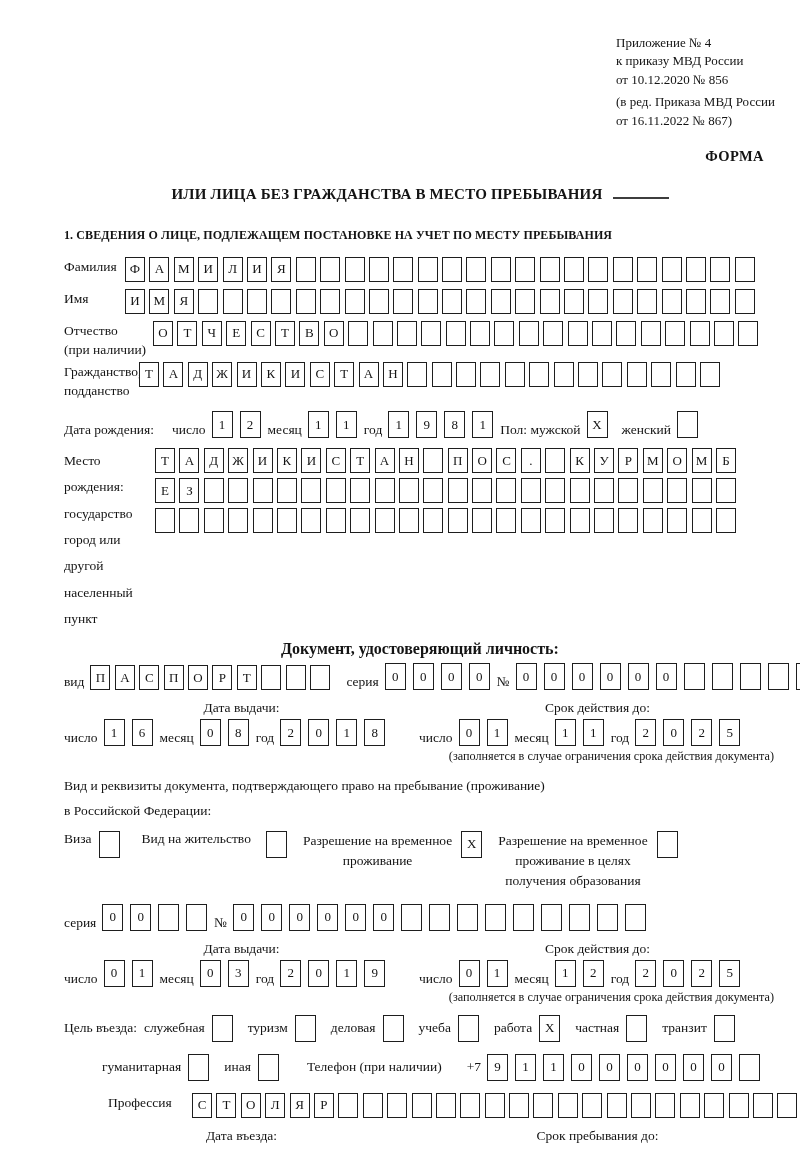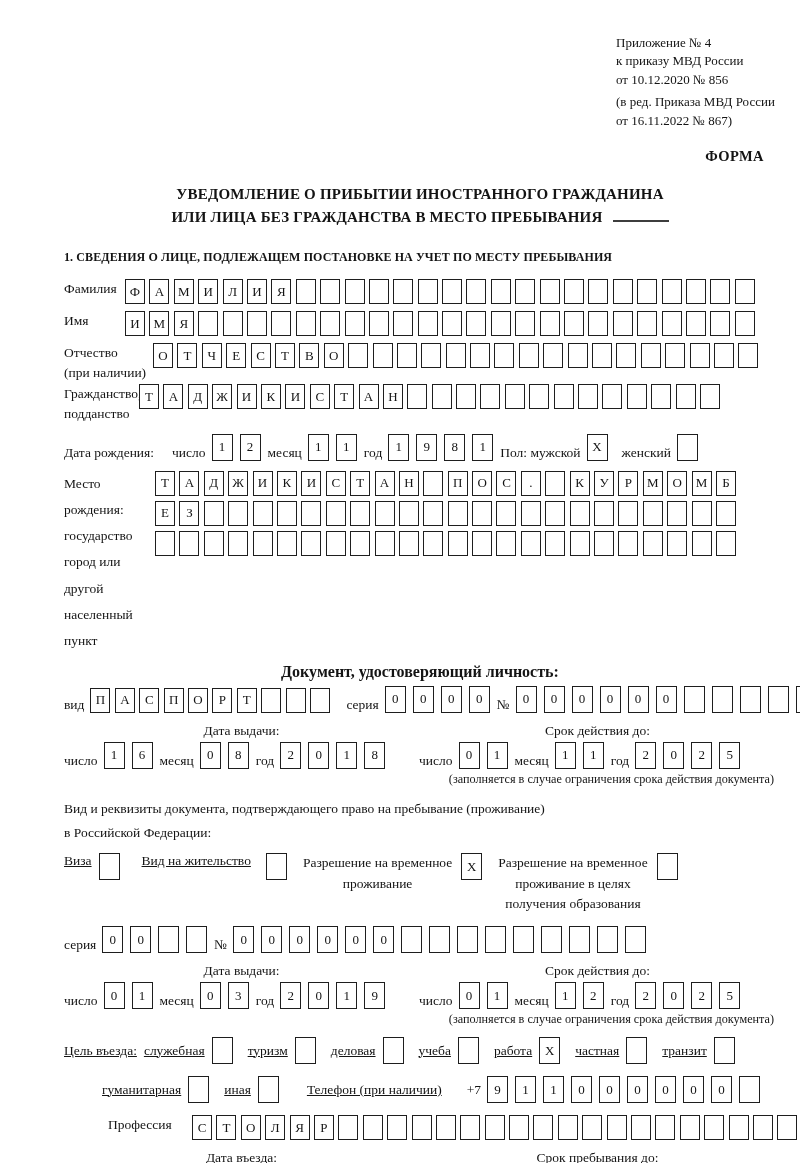--- a/index.html
+++ b/index.html
@@ -36,21 +36,21 @@
   .dcol { display:flex; flex-direction:column; }
   .dcol-l { width:355px; }
   .dcol-r { flex:1; }
   .dcol-title { font-size:13.5px; text-align:center; margin-bottom:3px; }
   .dnote { font-size:12.2px; text-align:right; margin-top:3px; padding-right:2px; }
 
   .center-heading { text-align:center; font-weight:bold; font-size:16px; margin-top:8px; }
 
   
   .optrow { display:flex; align-items:center; flex-wrap:nowrap; }
-  .opt-label { font-size:13.5px; margin:0 7px 0 15px; white-space:nowrap;text-decoration:underline; }
+  .opt-label { font-size:13.5px; margin:0 7px 0 15px; white-space:nowrap; }
   .opt-label:first-child { margin-left:0; }
   .opt-multi { font-size:13.5px; text-align:center; line-height:1.5; margin:0 9px 0 16px; }
   .residrow { display:flex; align-items:flex-start; margin-top:8px; }
   .ptext { font-size:13.5px; line-height:1.8; margin-top:10px; }
 
   .mt10 { margin-top:10px; } .mt12 { margin-top:12px; } .mt14 { margin-top:14px; }
 </style>
 </head>
 <body>
 
@@ -59,21 +59,20 @@
   <div class="hdr">
     <div>Приложение № 4</div>
     <div>к приказу МВД России</div>
     <div>от 10.12.2020 № 856</div>
     <div class="hdr-sub">(в ред. Приказа МВД России</div>
     <div>от 16.11.2022 № 867)</div>
   </div>
   <div class="forma">ФОРМА</div>
 
   <div class="title">
-    <div>УВЕДОМЛЕНИЕ О ПРИБЫТИИ ИНОСТРАННОГО ГРАЖДАНИНА</div>
     <div>
       <span>ИЛИ ЛИЦА БЕЗ ГРАЖДАНСТВА В МЕСТО ПРЕБЫВАНИЯ</span><span class="blankline"></span>
     </div>
   </div>
 
   <div class="sec">1. СВЕДЕНИЯ О ЛИЦЕ, ПОДЛЕЖАЩЕМ ПОСТАНОВКЕ НА УЧЕТ ПО МЕСТУ ПРЕБЫВАНИЯ</div>
 
   <div class="frow mt14">
     <div class="lbl" style="width:61px;">Фамилия</div>
     <div class="cells">

